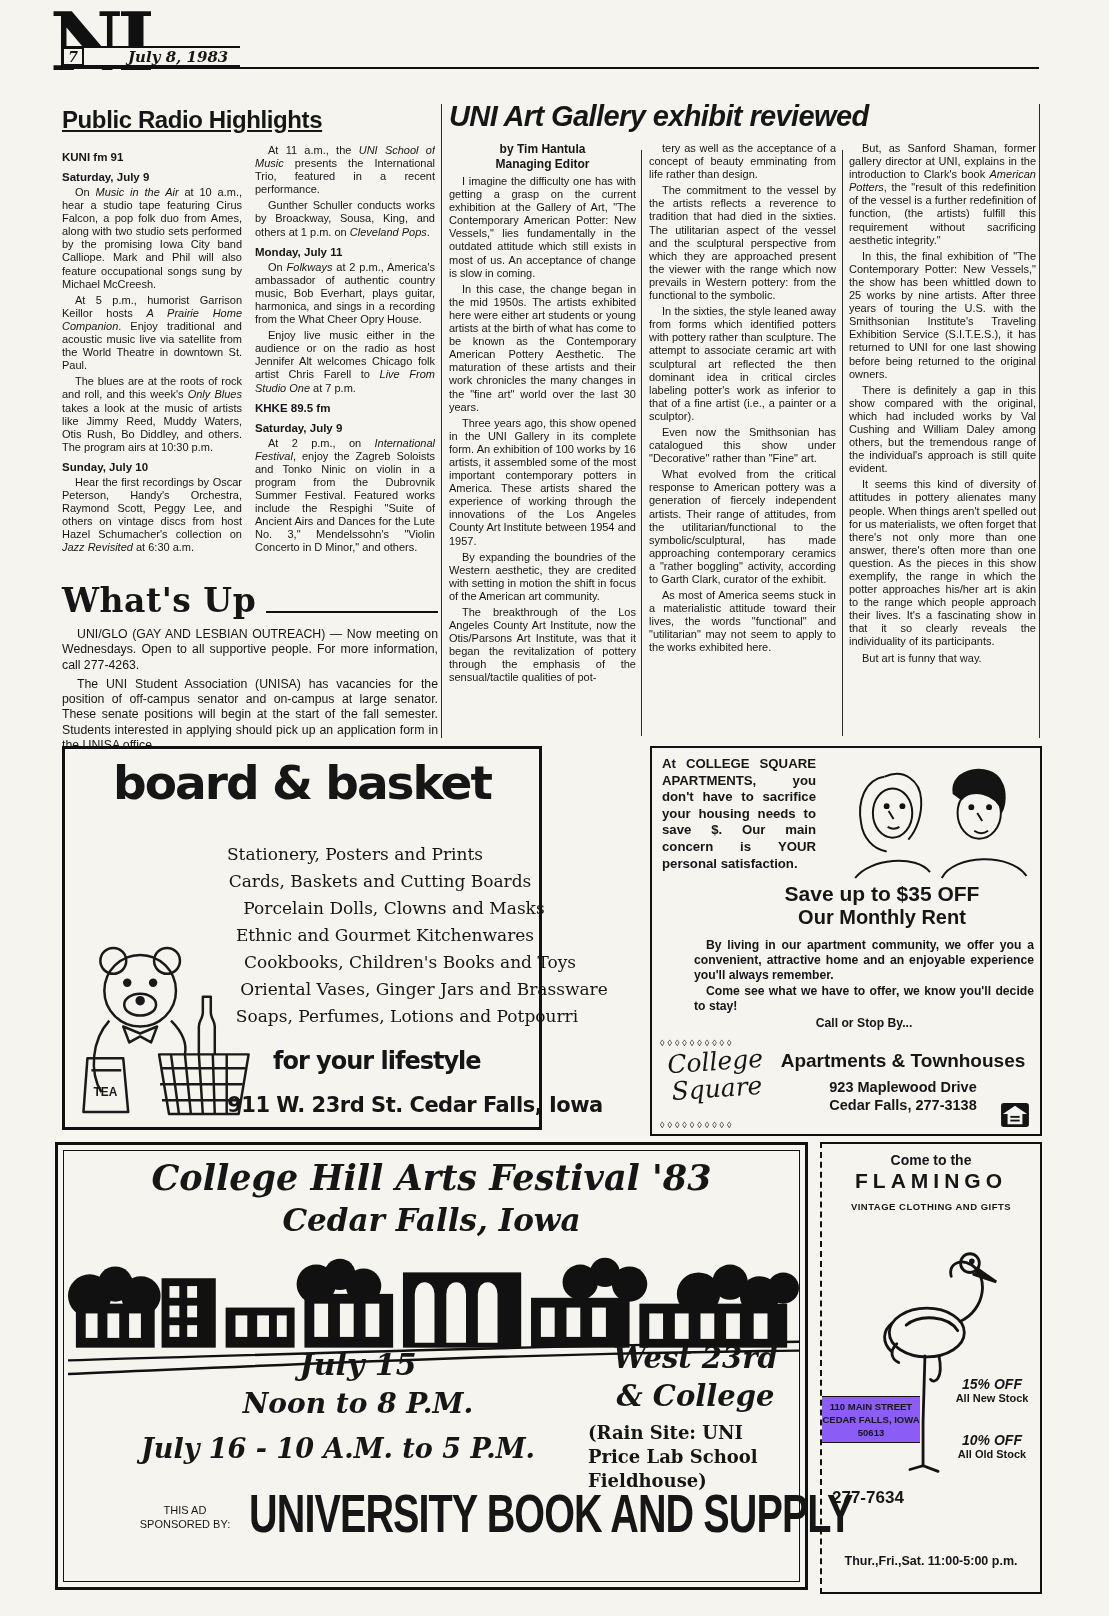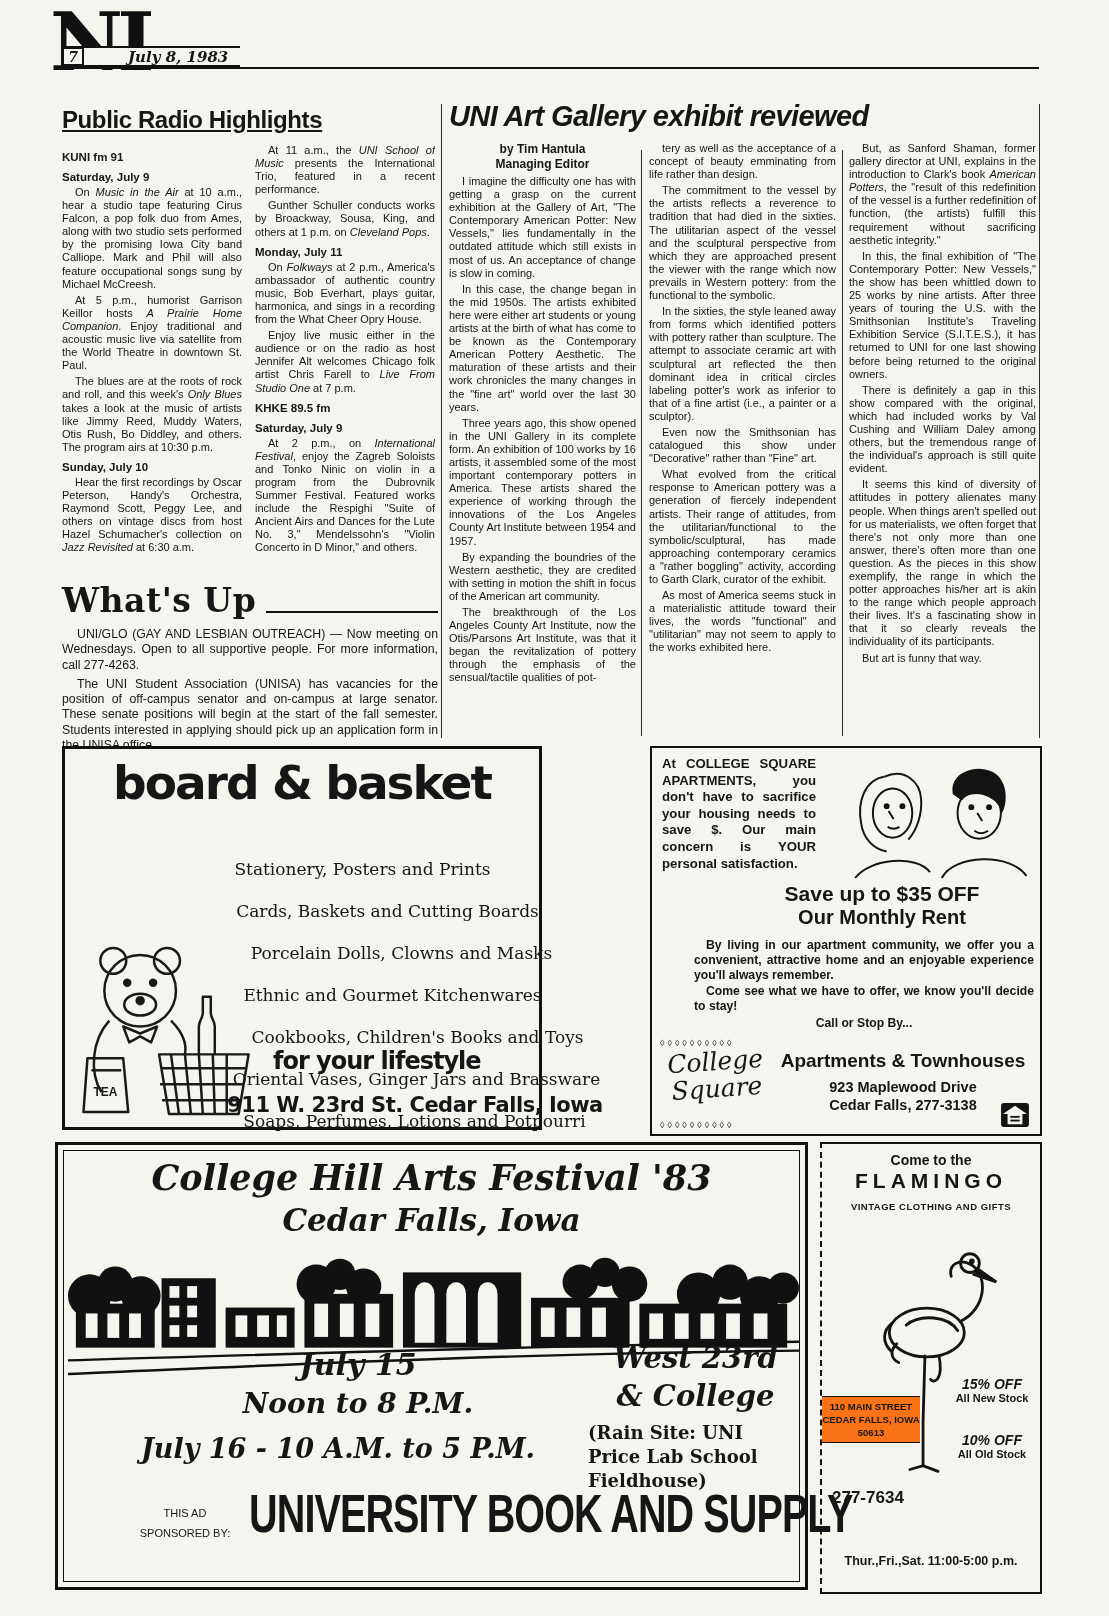--- a/index.html
+++ b/index.html
@@ -50,21 +50,21 @@
   .wu-line { flex:1; border-bottom:2px solid #111; margin:0 0 4px 10px; }
   .wu-body { margin-top:10px; }
   .wu-body .it-p { font-size:12.3px; line-height:15.3px; text-indent:15px; margin-bottom:4px; }
 
   
   .bb-ad { left:62px; top:746px; width:480px; height:384px; border:3px solid #111; }
   .bb-logo { position:absolute; left:0; right:0; top:6px; text-align:center;
              font-family:"DejaVu Sans",sans-serif; font-weight:800; font-size:47px; letter-spacing:-2px; }
   .bb-lines { position:absolute; left:148px; top:92px; width:404px; }
   .bb-lines .it-p { font-family:"DejaVu Serif",serif; font-size:17px; line-height:27px;
-                    text-indent:0; text-align:center; margin:15px; }
+                    text-indent:0; text-align:center; margin:0; }
   .bb-lines .it-p:nth-child(1){ margin-right:120px; }
   .bb-lines .it-p:nth-child(2){ margin-right:70px; }
   .bb-lines .it-p:nth-child(3){ margin-right:42px; }
   .bb-lines .it-p:nth-child(4){ margin-right:60px; }
   .bb-lines .it-p:nth-child(5){ margin-right:10px; }
   .bb-lines .it-p:nth-child(6){ margin-left:18px; }
   .bb-lines .it-p:nth-child(7){ margin-right:16px; }
   .bb-tagline { position:absolute; left:208px; top:298px; font-family:"DejaVu Sans",sans-serif;
                 font-weight:700; font-size:24px; letter-spacing:-1px; }
   .bb-address { position:absolute; left:130px; top:344px; width:440px; text-align:center;
@@ -102,36 +102,36 @@
   .fest-sky { position:absolute; left:10px; top:100px; width:731px; height:132px; }
   .fest-it { position:absolute; text-align:center; font-family:"DejaVu Serif",serif; font-weight:800; font-style:italic; }
   .fest-july15 { left:170px; top:202px; width:260px; font-size:30px; }
   .fest-noon   { left:130px; top:242px; width:340px; font-size:28px; }
   .fest-july16 { left:20px;  top:288px; width:520px; font-size:27px; }
   .fest-west1  { left:530px; top:196px; width:215px; font-size:29px; }
   .fest-west2  { left:530px; top:234px; width:215px; font-size:29px; }
   .fest-rain   { position:absolute; left:530px; top:276px; width:215px; text-align:left;
                  font-family:"DejaVu Serif",serif; font-weight:700; font-size:18px; line-height:24px; }
   .fest-sponsor-label { position:absolute; left:62px; top:358px; width:130px; text-align:center;
-                        font-size:11px; line-height:20px; }
+                        font-size:11px; line-height:14px; }
   .fest-sponsor { position:absolute; left:168px; top:344px; width:578px; text-align:center;
                   font-weight:800; font-size:43px; letter-spacing:-1px;
                   transform:scale(.92,1.25); transform-origin:center; white-space:nowrap; }
 
   
   .flam-ad { left:820px; top:1142px; width:222px; height:452px; border:2px solid #111; border-left:2px dashed #111; }
   .flam-come { position:absolute; left:0; right:0; top:8px; text-align:center; font-size:14px; font-weight:700; }
   .flam-name { position:absolute; left:0; right:0; top:25px; text-align:center; font-size:21px;
                font-weight:800; letter-spacing:5px; }
   .flam-sub { position:absolute; left:0; right:0; top:57px; text-align:center; font-size:9.5px;
               font-weight:700; letter-spacing:.5px; }
   .flam-bird { position:absolute; left:42px; top:76px; width:150px; height:272px; }
   .flam-addr { position:absolute; left:0; top:252px; width:98px; text-align:center; font-weight:700;
                font-size:9.5px; line-height:13px; border-top:1.5px solid #111; border-bottom:1.5px solid #111;
-               padding:3px 0; background:#f97316; }
+               padding:3px 0; background:#8b5cf6; }
   .flam-off { position:absolute; left:122px; width:96px; text-align:center; background:#f5f4ef; }
   .flam-off.o1 { top:232px; } .flam-off.o2 { top:288px; }
   .flam-off .pct { font-weight:800; font-style:italic; font-size:14px; }
   .flam-off .txt { font-weight:700; font-size:11px; }
   .flam-phone { position:absolute; left:10px; top:344px; font-weight:800; font-size:17px; }
   .flam-hours { position:absolute; left:0; right:0; top:410px; text-align:center; font-weight:700; font-size:12.5px; }
 </style>
 </head>
 <body>
 

